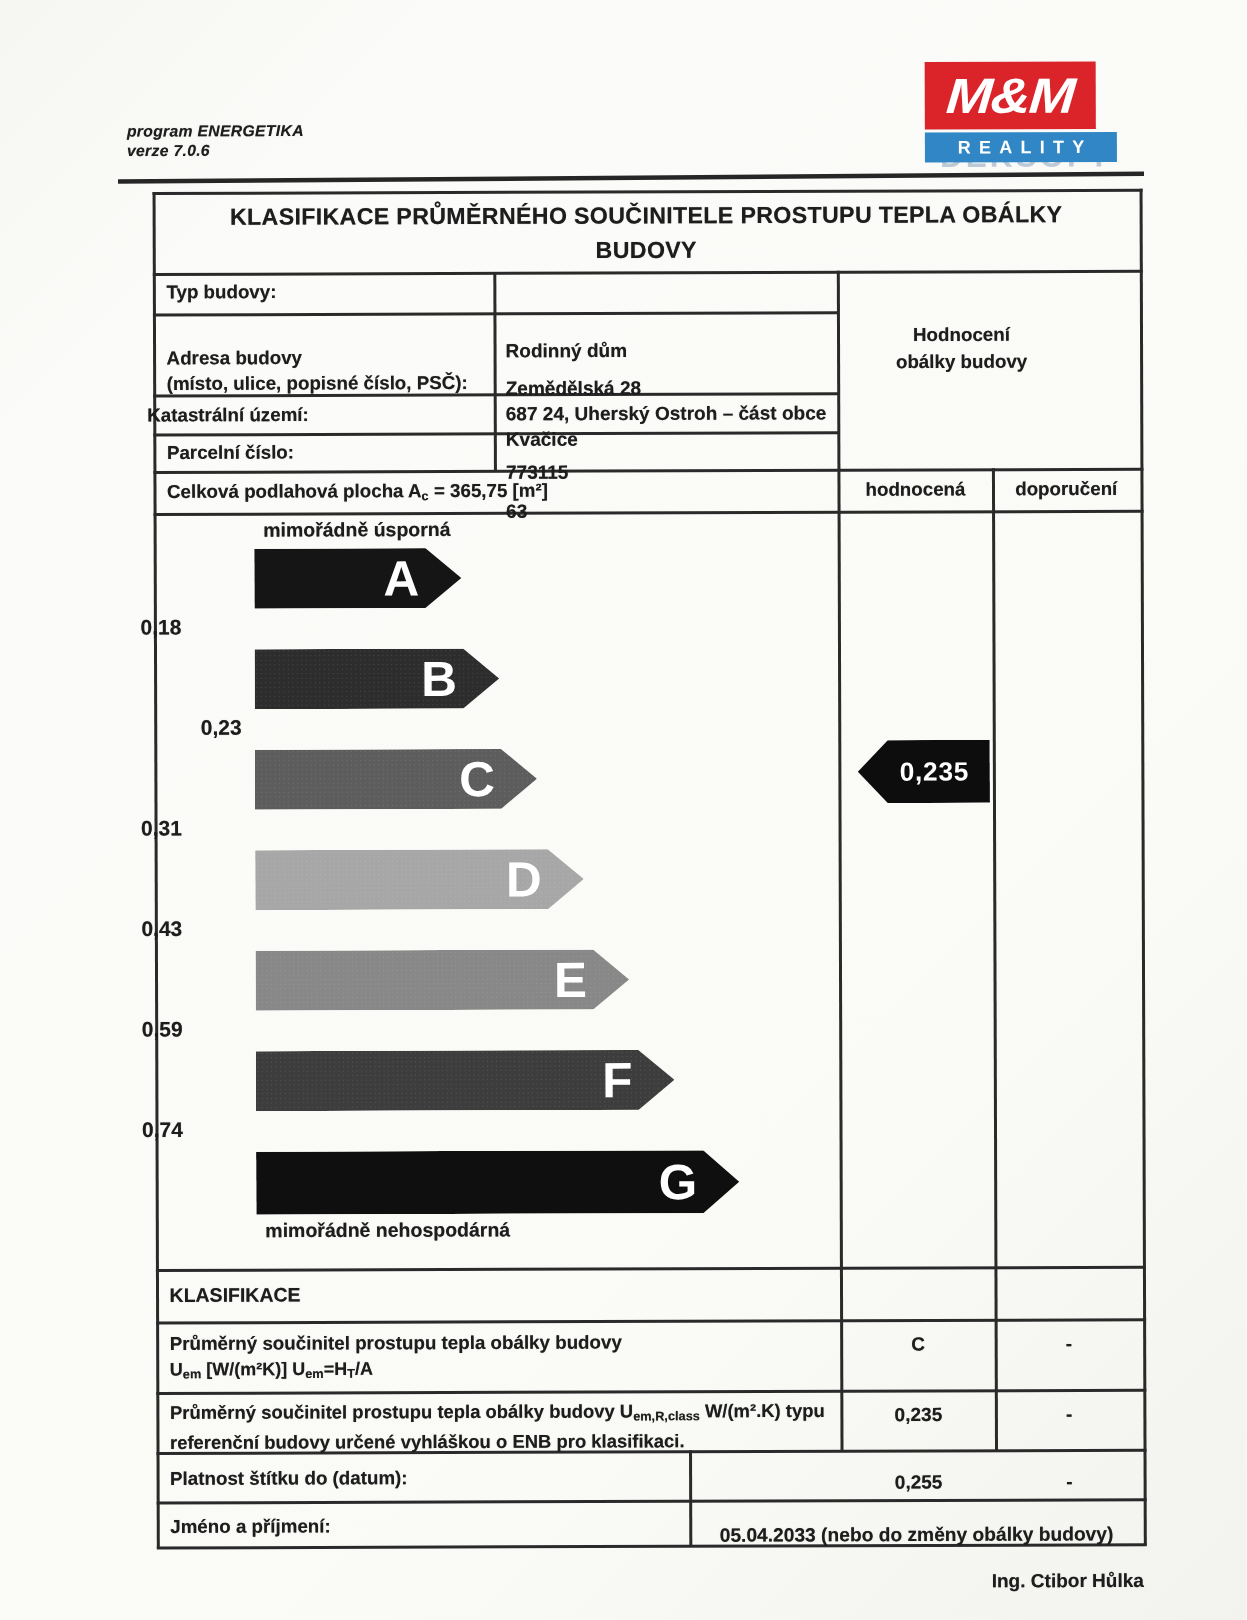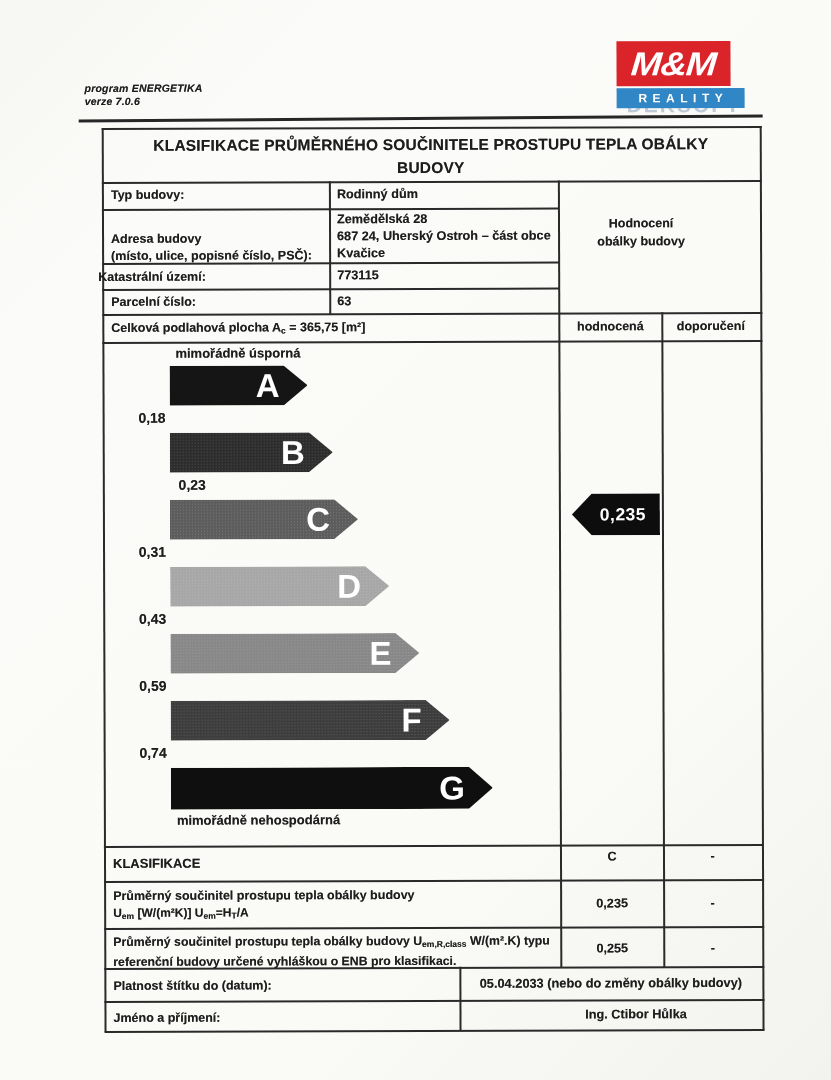--- a/index.html
+++ b/index.html
@@ -22,32 +22,32 @@
   .logo-watermark{position:absolute;z-index:1;left:10px;top:52px;font-size:21px;font-weight:700;letter-spacing:2px;color:rgba(104,136,168,.42);}
   .top-rule{position:absolute;left:80px;top:117px;width:684px;height:2.6px;background:#262626;transform:rotate(-0.25deg);}
   
   .hl,.vl{position:absolute;background:#2a2a2a;}
   .hl{height:1.8px;}
   .vl{width:1.8px;}
   
   .t{position:absolute;font-weight:700;white-space:pre-line;}
   .title{left:103px;top:133px;width:658px;text-align:center;font-size:15.5px;line-height:23px;letter-spacing:.2px;}
   .lab{font-size:12.5px;line-height:17px;}
-  .val{font-size:12.7px;line-height:17px;}
+  .val{font-size:12.7px;line-height:17px;margin-top:40px;}
   .ctr{text-align:center;}
   sub{font-size:8.5px;font-weight:700;vertical-align:-2px;letter-spacing:0;}
   
   .scale-cap{position:absolute;left:176px;font-size:13px;font-weight:700;}
   .arrow{position:absolute;left:170px;height:40px;
     clip-path:polygon(0 0,calc(100% - 24px) 0,100% 50%,calc(100% - 24px) 100%,0 100%);}
   .arrow .arrow-letter{position:absolute;right:28px;top:50%;transform:translateY(-50%);
     color:#fff;font-size:33px;font-weight:700;line-height:1;text-shadow:none;}
   .arrow.tex{background-image:radial-gradient(rgba(255,255,255,.16) 22%,transparent 23%);background-size:3px 3px;}
   .w-a{width:138px;} .w-b{width:163px;} .w-c{width:188px;} .w-d{width:219px;} .w-e{width:249px;} .w-f{width:279px;} .w-g{width:322px;}
-  .threshold{position:absolute;left:106px;width:60px;text-align:right;font-size:14px;font-weight:700;}
+  .threshold{position:absolute;left:94px;width:60px;text-align:left;font-size:14px;font-weight:700;}
   .marker{position:absolute;left:572px;top:494px;width:88px;height:42px;background:#0d0d0d;
     clip-path:polygon(20px 0,100% 0,100% 100%,20px 100%,0 50%);
     display:flex;align-items:center;justify-content:center;padding-left:14px;box-sizing:border-box;}
   .marker span{color:#fff;font-size:17.5px;font-weight:700;letter-spacing:.5px;}
 </style>
 </head>
 <body>
 
 <div class="sheet">
 
@@ -166,15 +166,15 @@
 
   <div class="t lab ink" style="left:112px;top:933px;width:440px;font-size:12.3px;line-height:16.5px;display:inline;"><span>Průměrný součinitel prostupu tepla obálky budovy U</span><sub>em,R,class</sub><span style="white-space:pre-line;"> W/(m².K) typu
 referenční budovy určené vyhláškou o ENB pro klasifikaci.</span></div>
   <div class="t val ctr ink" style="left:560px;top:941px;width:102px;">0,255</div>
   <div class="t val ctr ink" style="left:662px;top:941px;width:99px;">-</div>
 
   <div class="t lab ink" style="left:112px;top:977px;">Platnost štítku do (datum):</div>
   <div class="t val ctr ink" style="left:458px;top:975px;width:303px;font-size:12.8px;">05.04.2033 (nebo do změny obálky budovy)</div>
 
   <div class="t lab ink" style="left:112px;top:1009px;">Jméno a příjmení:</div>
-  <div class="t val ctr ink" style="left:483px;top:1007px;width:303px;">Ing. Ctibor Hůlka</div>
+  <div class="t val ctr ink" style="left:458px;top:1007px;width:303px;text-align:right;">Ing. Ctibor Hůlka</div>
 
 </div>
 
 </body></html>

